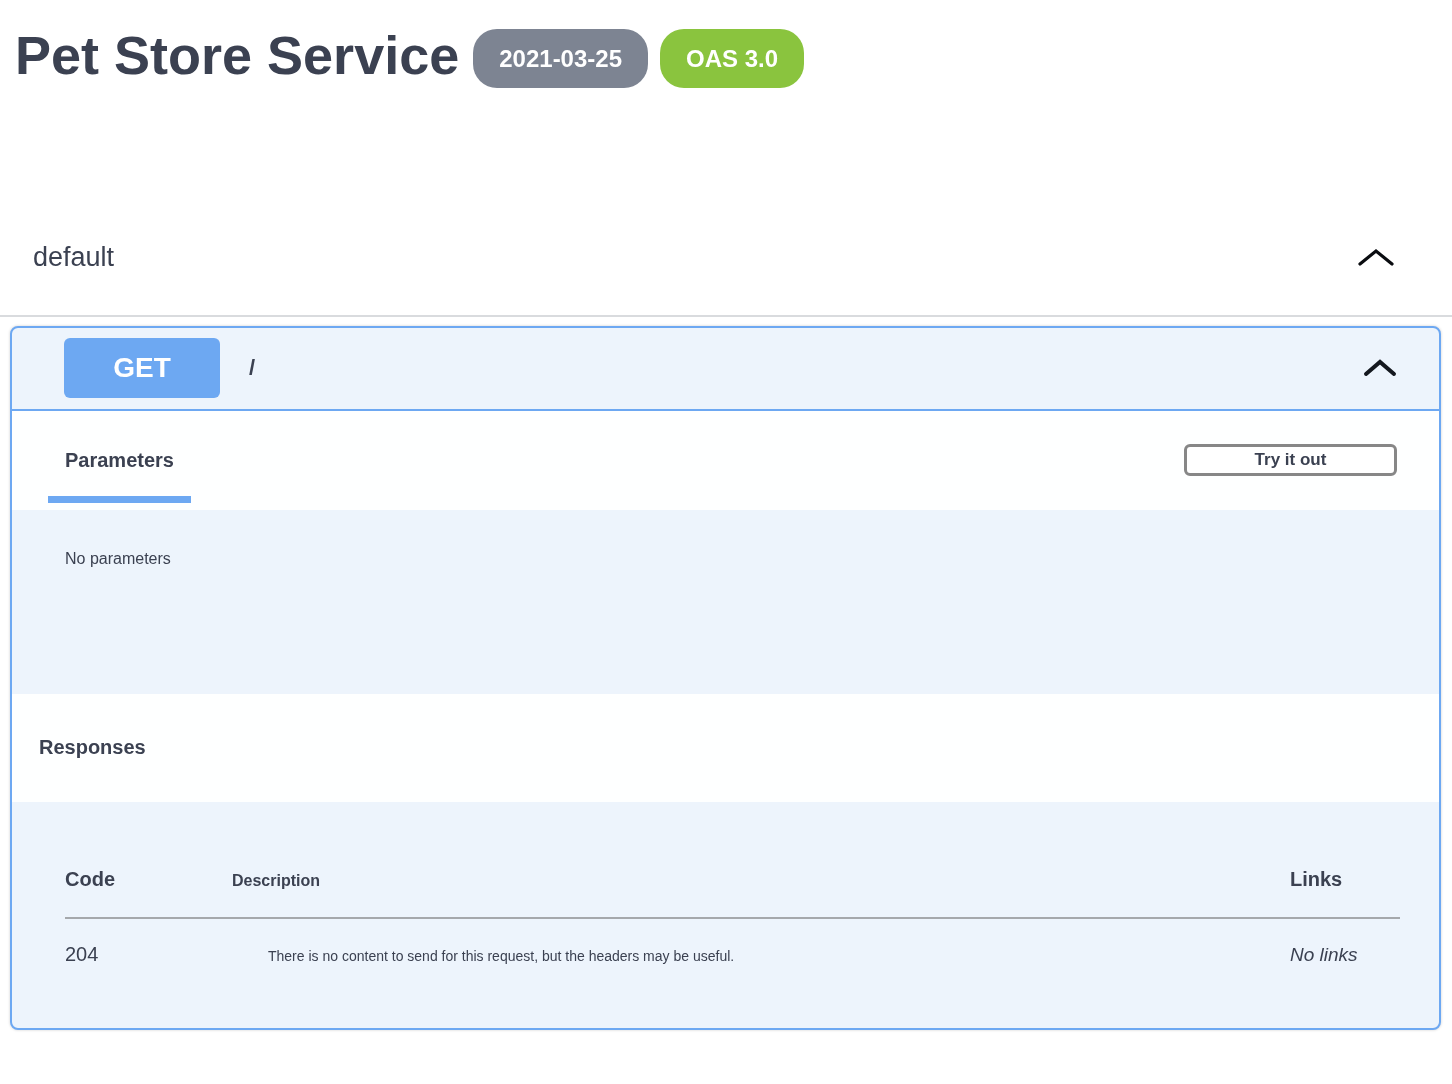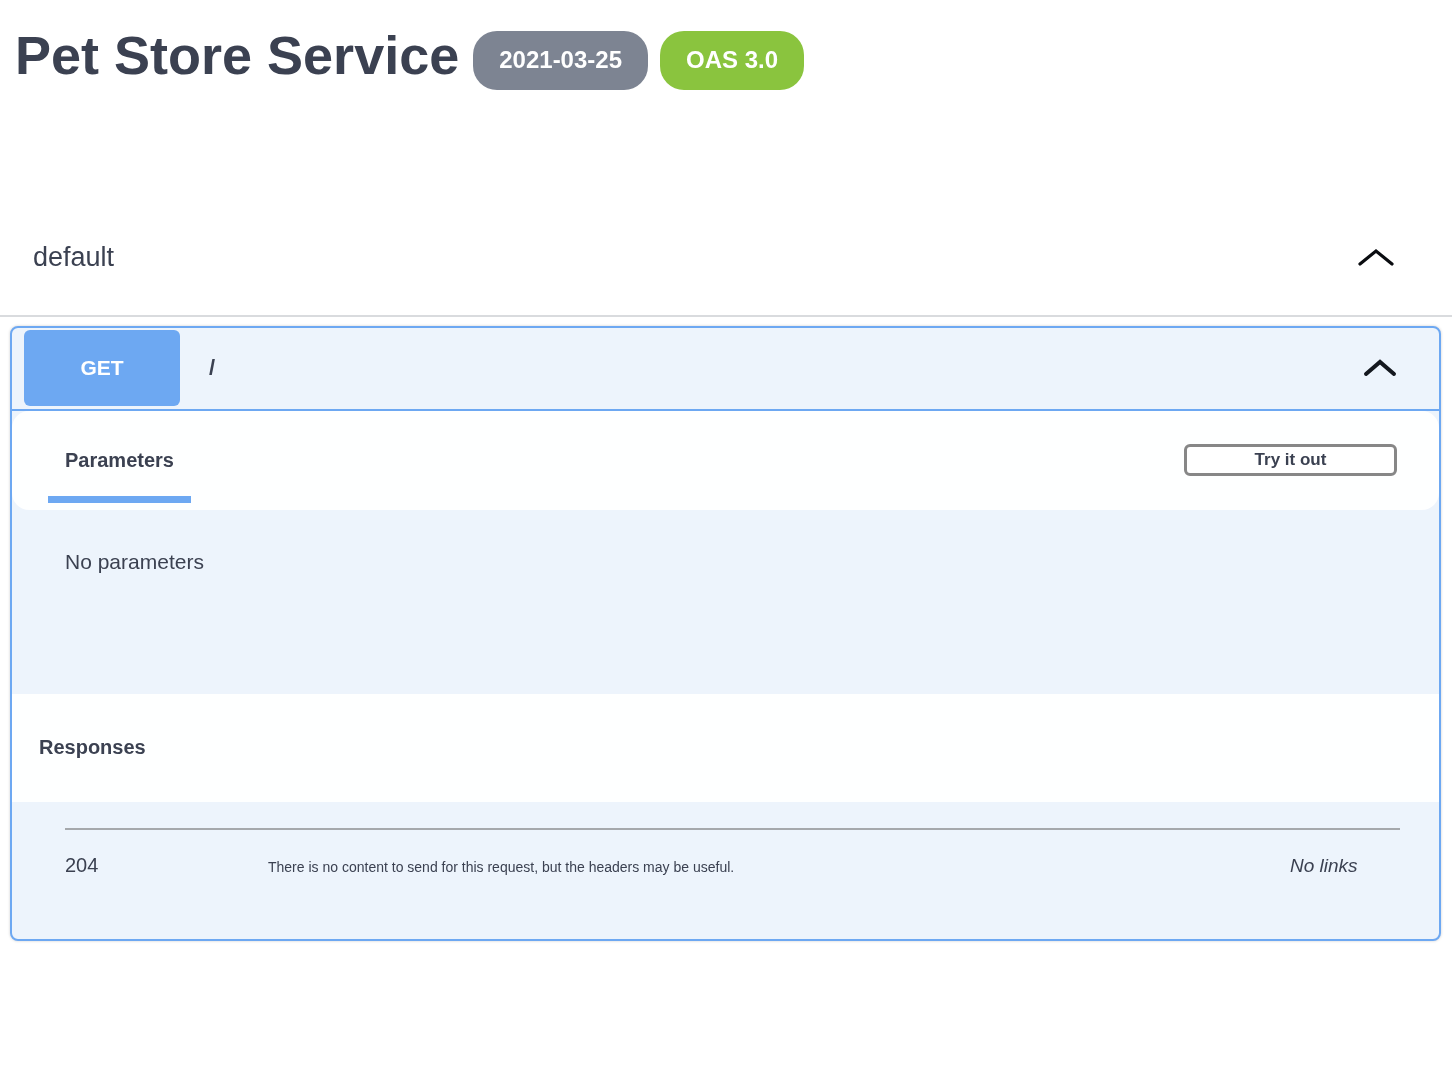--- a/index.html
+++ b/index.html
@@ -6,21 +6,21 @@
   html, body { margin: 0; padding: 0; }
   body {
     width: 1452px; height: 1084px;
     background: #ffffff;
     font-family: "Liberation Sans", "DejaVu Sans", sans-serif;
     color: #3b4151;
     overflow: hidden;
   }
 
   
-  .api-header { display: flex; align-items: flex-end; gap: 14px; padding: 22px 0 0 15px; }
+  .api-header { display: flex; align-items: center; gap: 14px; padding: 22px 0 0 15px; }
   .api-title { margin: 0; font-size: 54px; font-weight: 700; line-height: 1.25; color: #3b4151; }
   .badges { display: flex; gap: 12px; margin-top: 6px; }
   .badge {
     height: 59px; padding: 0 26px; border-radius: 24px;
     display: inline-flex; align-items: center;
     color: #fff; font-size: 24px; font-weight: 700; white-space: nowrap;
   }
   .badge-version { background: #7d8492; }
   .badge-oas { background: #8ac43e; }
 
@@ -39,52 +39,52 @@
     border: 2px solid #6da8f2; border-radius: 8px;
     background: #edf4fc;
     box-shadow: 0 0 3px rgba(0,0,0,.19);
   }
   .opblock-summary {
     display: flex; align-items: center;
     height: 83px; padding: 0 42px 0 12px;
     border-bottom: 2px solid #6da8f2; cursor: pointer;
   }
   .method-badge {
-    width: 156px; height: 76px; border-radius: 6px;
+    width: 156px; height: 60px; border-radius: 6px;
     background: #6da8f2; color: #fff;
-    font-size: 21px; font-weight: 700;
-    display: flex; align-items: center; justify-content: center;
+    font-size: 28px; font-weight: 700;
+    display: flex; align-items: center; justify-content: center; margin-left: 40px;
   }
   .op-path { margin-left: 29px; font-size: 22px; font-weight: 600; color: #3b4151; }
   .summary-chevron { margin-left: auto; }
 
   .section-header {
     background: rgba(255,255,255,.93);
     display: flex; align-items: center;
     padding-right: 42px; position: relative;
   }
-  .param-header { height: 99px; border-radius: 17px; }
+  .param-header { height: 99px; }
   .resp-header { height: 108px; }
   .tab {
     margin-left: 36px; padding: 0 17px;
     font-size: 20px; font-weight: 700; position: relative; cursor: pointer;
   }
   .tab::after {
     content: ""; position: absolute; left: 0; top: 47px;
     width: 100%; height: 7px; background: #6da8f2;
   }
   .try-out-btn {
     margin-left: auto; width: 213px; height: 32px;
     background: #fff; border: 3px solid #878787; border-radius: 6px;
     font-family: inherit; font-size: 17px; font-weight: 700; color: #3b4151;
     cursor: pointer;
   }
   .resp-title { margin-left: 27px; font-size: 20px; font-weight: 700; }
 
-  .param-body { height: 184px; padding: 40px 0 0 53px; font-size: 21px; }
+  .param-body { height: 184px; padding: 40px 0 0 53px; font-size: 16px; }
 
   .resp-body { padding: 0 39px 0 53px; }
   .tbl-head, .tbl-row {
     display: grid; grid-template-columns: 167px 1fr 110px; align-items: baseline;
   }
   .tbl-head { padding-top: 66px; }
   .th-code, .th-links { font-size: 20px; font-weight: 700; }
   .th-desc { font-size: 16px; font-weight: 700; }
   .tbl-hr { border: none; border-top: 2px solid #a5a8ac; margin: 26px 0 0 0; }
   .tbl-row { padding: 24px 0 62px 0; gap: 36px; }
@@ -131,20 +131,25 @@
 
   <div class="param-body">
     <span>No parameters</span>
   </div>
 
   <div class="section-header resp-header">
     <span class="resp-title">Responses</span>
   </div>
 
   <div class="resp-body">
+    <div class="tbl-head">
+      <span class="th-code">Code</span>
+      <span class="th-desc">Description</span>
+      <span class="th-links">Links</span>
+    </div>
     <hr class="tbl-hr">
     <div class="tbl-row">
       <span class="td-code">204</span>
       <span class="td-desc">There is no content to send for this request, but the headers may be useful.</span>
       <span class="td-links">No links</span>
     </div>
   </div>
 
 </section>
 

